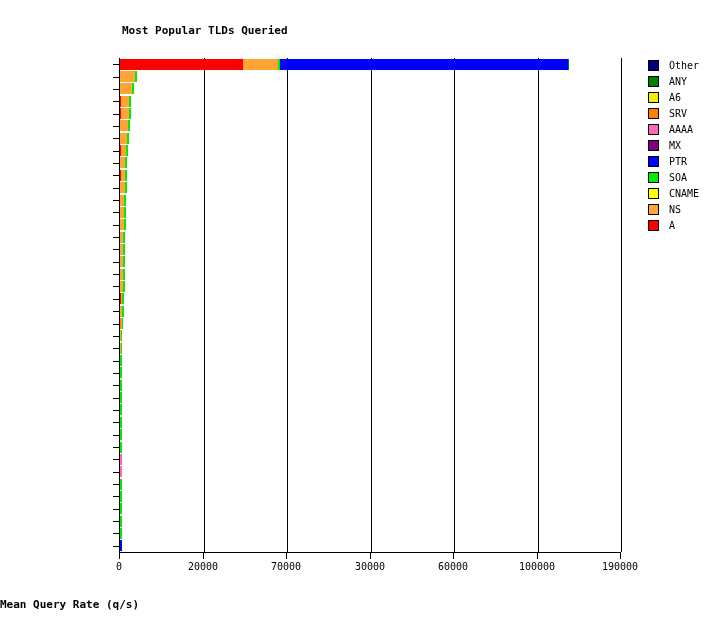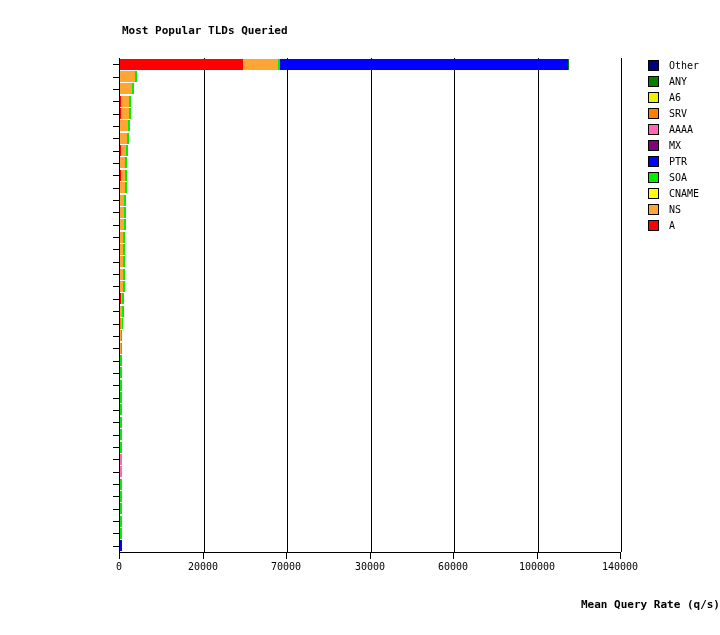--- a/index.html
+++ b/index.html
@@ -94,21 +94,21 @@
     font-family: "DejaVu Sans Mono", monospace;
     text-align: center;
     white-space: nowrap;
     line-height: 11px;
   }
   #xaxis-title {
     position: absolute;
     left: 0;
     top: 598px;
     width: 720px;
-    text-align: right;
+    text-align: left;
     font-size: 11px;
     font-weight: bold;
     font-family: "DejaVu Sans Mono", monospace;
   }
   
   #legend {
     position: absolute;
     left: 648px;
     top: 58px;
   }
@@ -250,21 +250,21 @@
       <div class="xtick" style="left: 537px; top: 553px;"></div>
       <div class="xtick" style="left: 620px; top: 553px;"></div>
     </div>
   <div id="xlabels">
       <div class="xlabel" style="width: 90px; left: 74px; top: 561px;">0</div>
       <div class="xlabel" style="width: 90px; left: 158px; top: 561px;">20000</div>
       <div class="xlabel" style="width: 90px; left: 241px; top: 561px;">70000</div>
       <div class="xlabel" style="width: 90px; left: 325px; top: 561px;">30000</div>
       <div class="xlabel" style="width: 90px; left: 408px; top: 561px;">60000</div>
       <div class="xlabel" style="width: 90px; left: 492px; top: 561px;">100000</div>
-      <div class="xlabel" style="width: 90px; left: 575px; top: 561px;">140000</div>
+      <div class="xlabel" style="width: 90px; left: 575px; top: 561px;">190000</div>
     </div>
 
   <div id="xaxis-title">Mean Query Rate (q/s)</div>
 
   <div id="legend">
       <div class="legend-row">
         <span class="legend-swatch" style="background: rgb(0, 0, 128);"></span>
         <span class="legend-label">Other</span>
       </div>
       <div class="legend-row">

